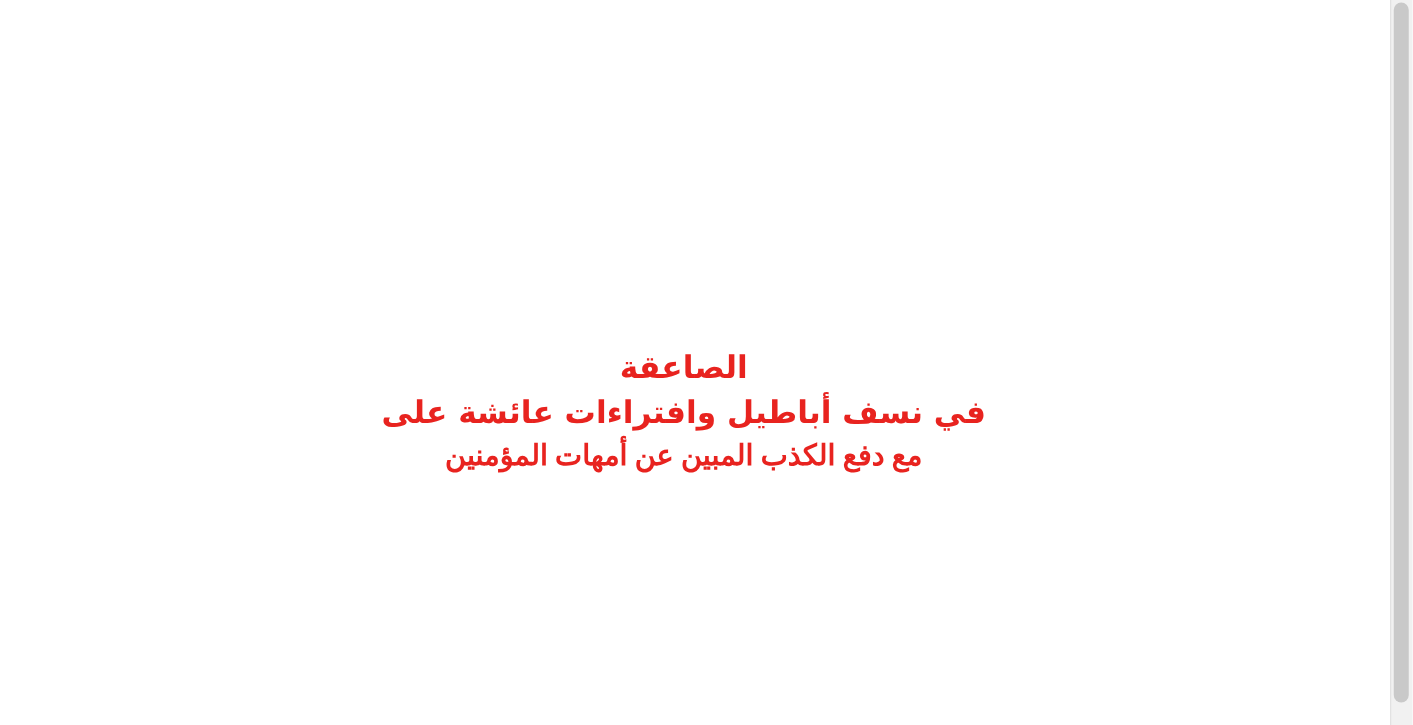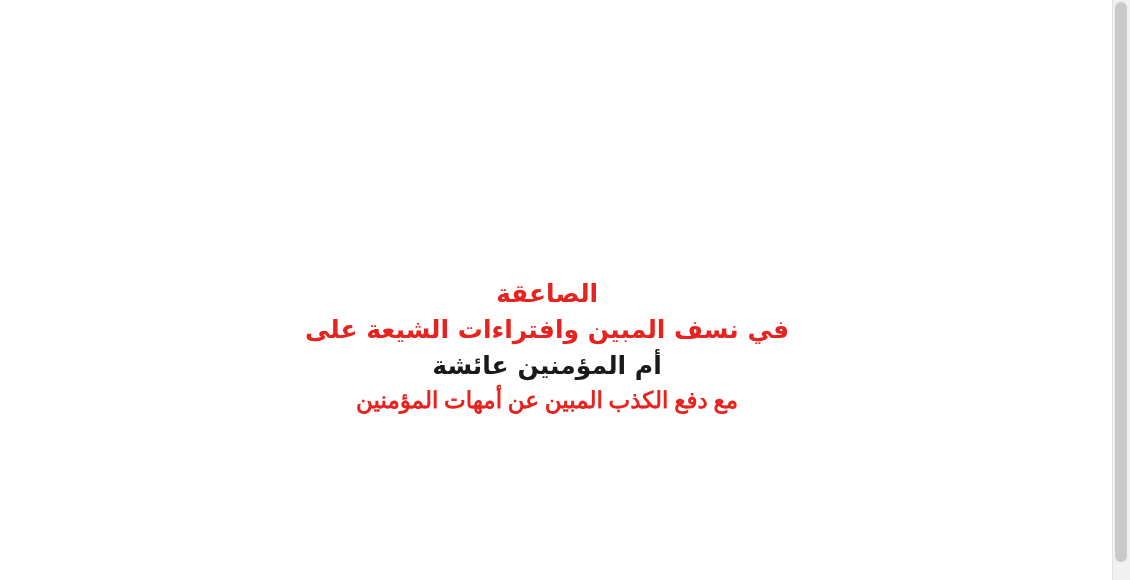--- a/index.html
+++ b/index.html
@@ -97,22 +97,21 @@
 </style>
 </head>
 <body>
 
 <div class="viewer">
 
   <div class="page-sheet">
 
     <div class="title-block">
       <span class="title-line line-1">الصاعقة</span>
-      <span class="title-line line-2">في نسف المبين وافتراءات الشيعة على</span>
-      <span class="title-line line-3">أم المؤمنين عائشة</span>
+      <span class="title-line line-2">في نسف أباطيل وافتراءات عائشة على</span>
       <span class="title-line line-4">مع دفع الكذب المبين عن أمهات المؤمنين</span>
     </div>
 
   </div>
 
   <div class="scroll-track">
     <div class="scroll-thumb"></div>
   </div>
 
 </div>

